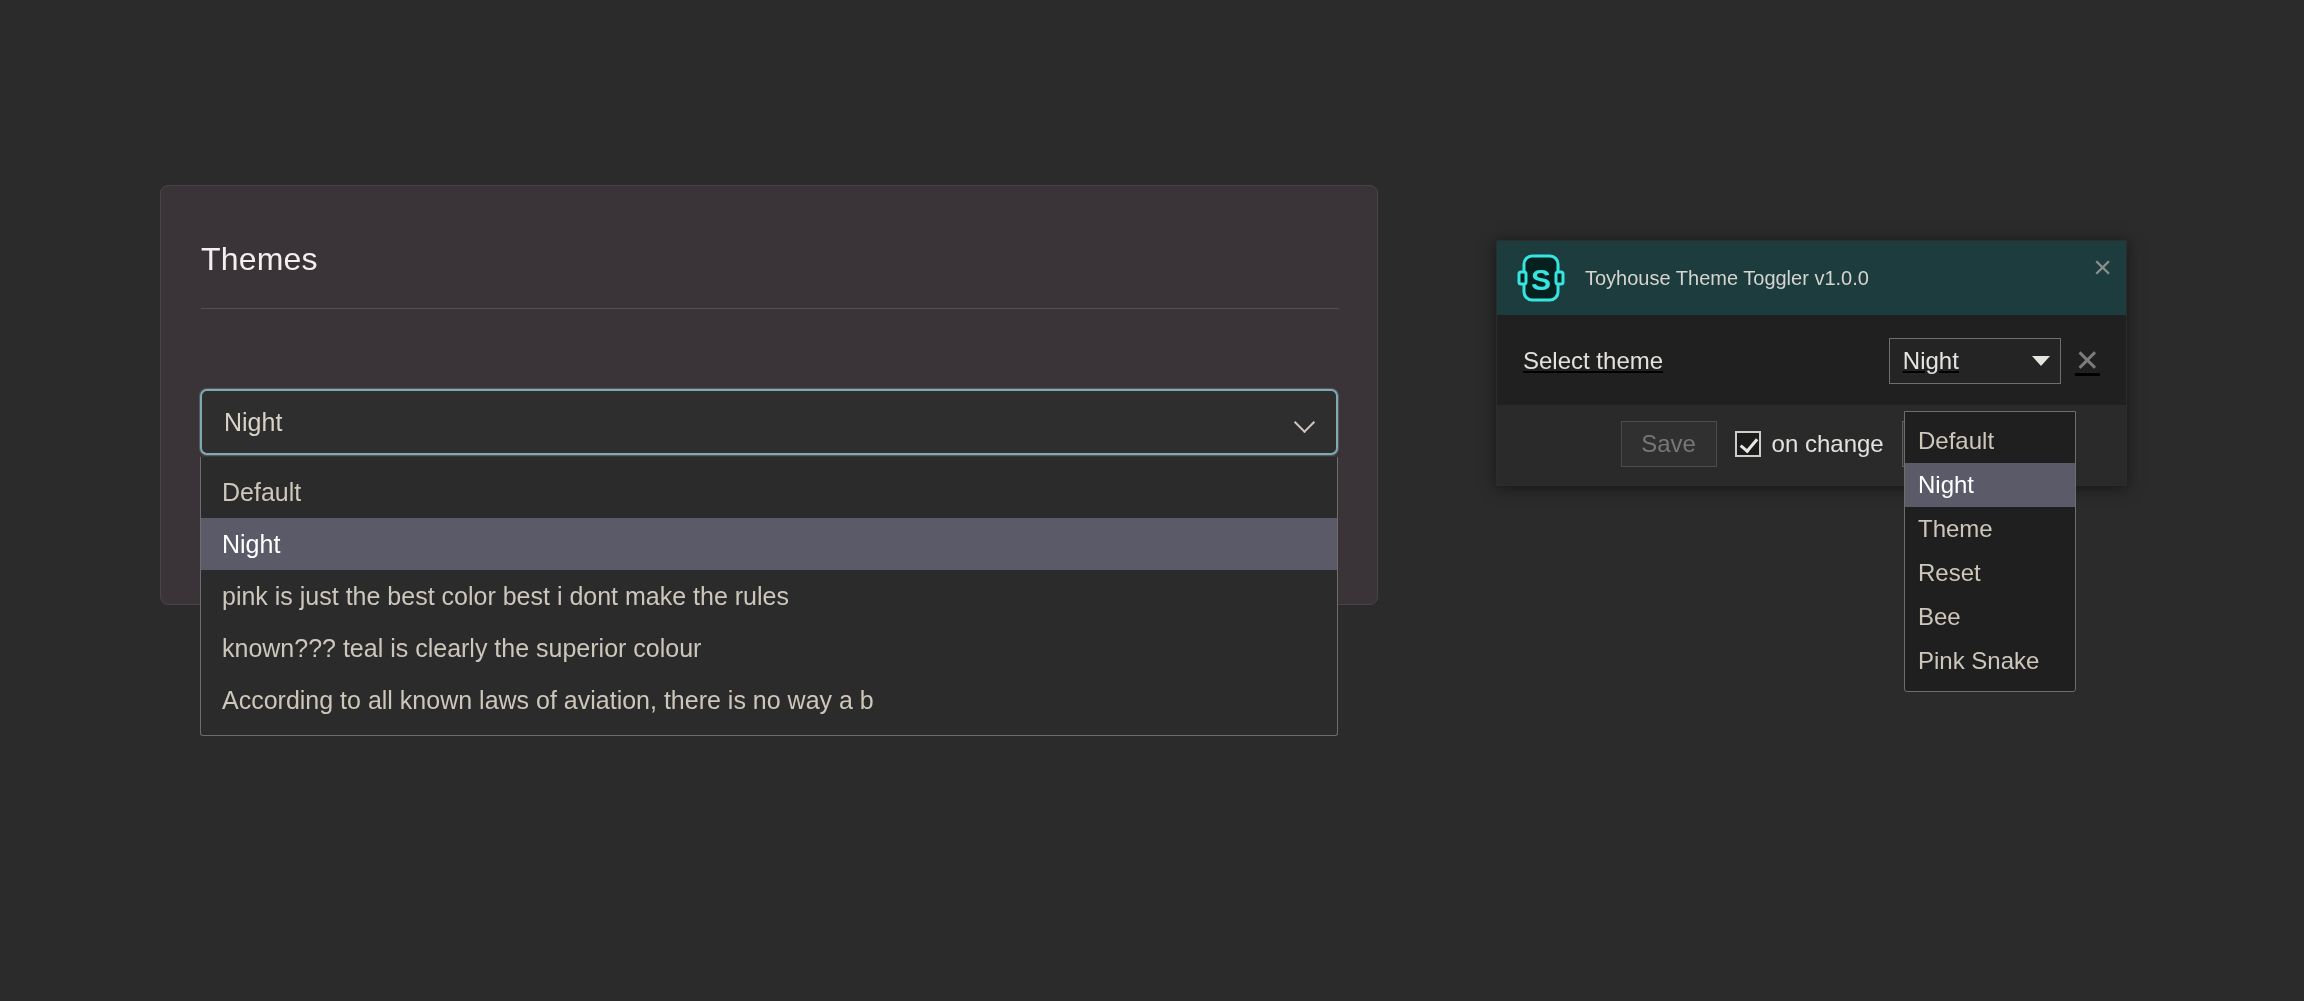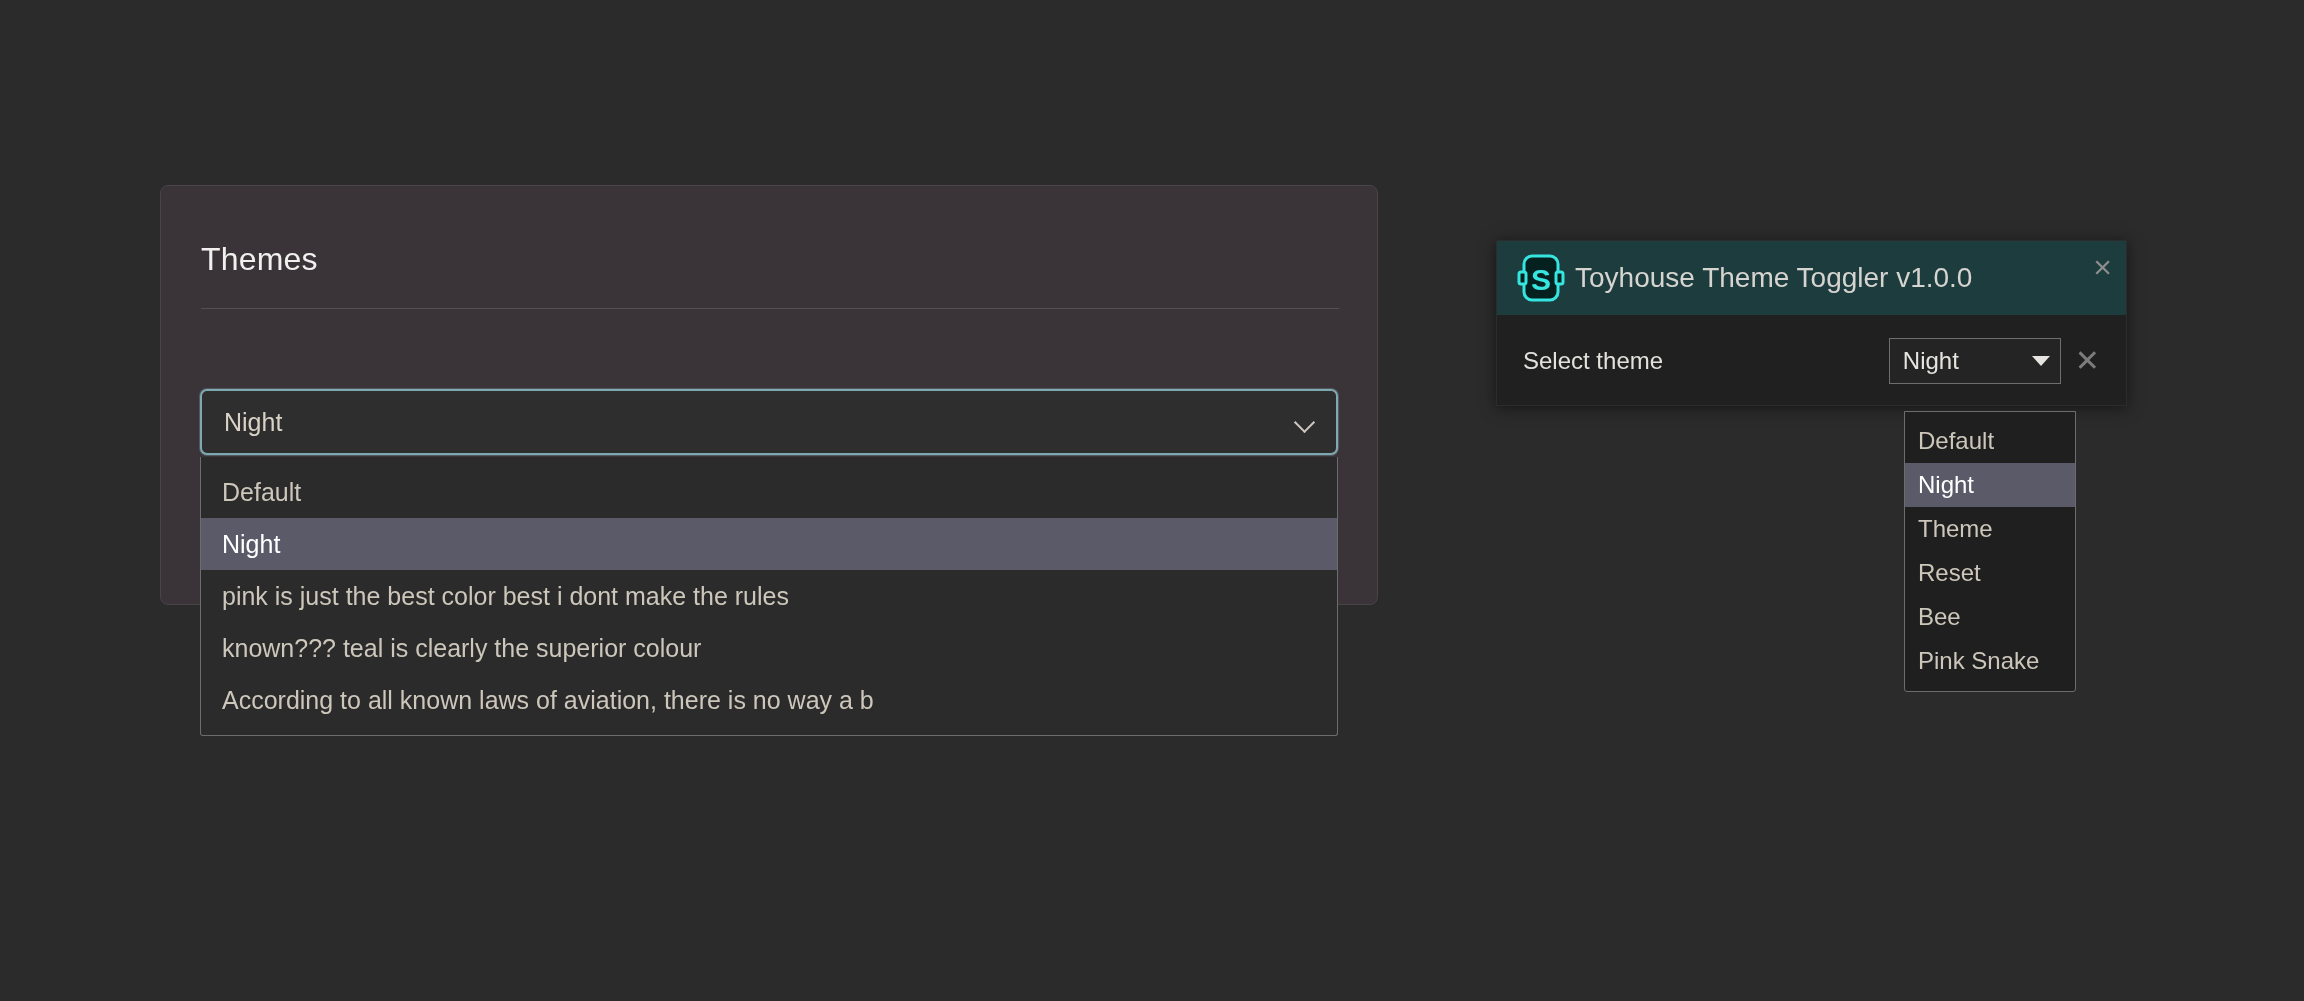--- a/index.html
+++ b/index.html
@@ -149,22 +149,22 @@
   }
 
   .stylus-icon {
     width: 52px;
     height: 52px;
     flex: 0 0 auto;
     display: block;
   }
 
   .toggler-title {
-    margin-left: 8px;
-    font-size: 28px;
+    margin-left: 18px;
+    font-size: 20px;
     color: #d6d4d0;
     font-weight: 400;
     white-space: nowrap;
   }
 
   .panel-close {
     position: absolute;
     right: 14px;
     top: 10px;
     font-size: 32px;
@@ -175,20 +175,21 @@
 
   .toggler-body {
     background: #202020;
     padding: 22px 26px 20px 26px;
   }
 
   .row-select {
     display: flex;
     align-items: center;
     height: 48px;
+    text-decoration: underline;
   }
   .select-theme-label {
     flex: 1;
     font-size: 24px;
     color: #e3e1dd;
   }
 
   .mini-select {
     width: 172px;
     height: 46px;
@@ -347,20 +348,28 @@
       <div class="row-select">
         <span class="select-theme-label">Select theme</span>
         <div class="mini-select">
           <span class="mini-select-value">Night</span>
           <span class="caret"></span>
         </div>
         <span class="row-close">✕</span>
       </div>
     </div>
 
+    <div class="toggler-footer">
+      <div class="btn disabled">Save</div>
+      <div class="check-wrap">
+        <span class="checkbox"></span>
+        <span class="check-label">on change</span>
+      </div>
+      <div class="btn">Reset</div>
+    </div>
   </div>
 
   <div class="mini-options">
     <div class="mini-option">Default</div>
     <div class="mini-option selected">Night</div>
     <div class="mini-option">Theme</div>
     <div class="mini-option">Reset</div>
     <div class="mini-option">Bee</div>
     <div class="mini-option">Pink Snake</div>
   </div>

